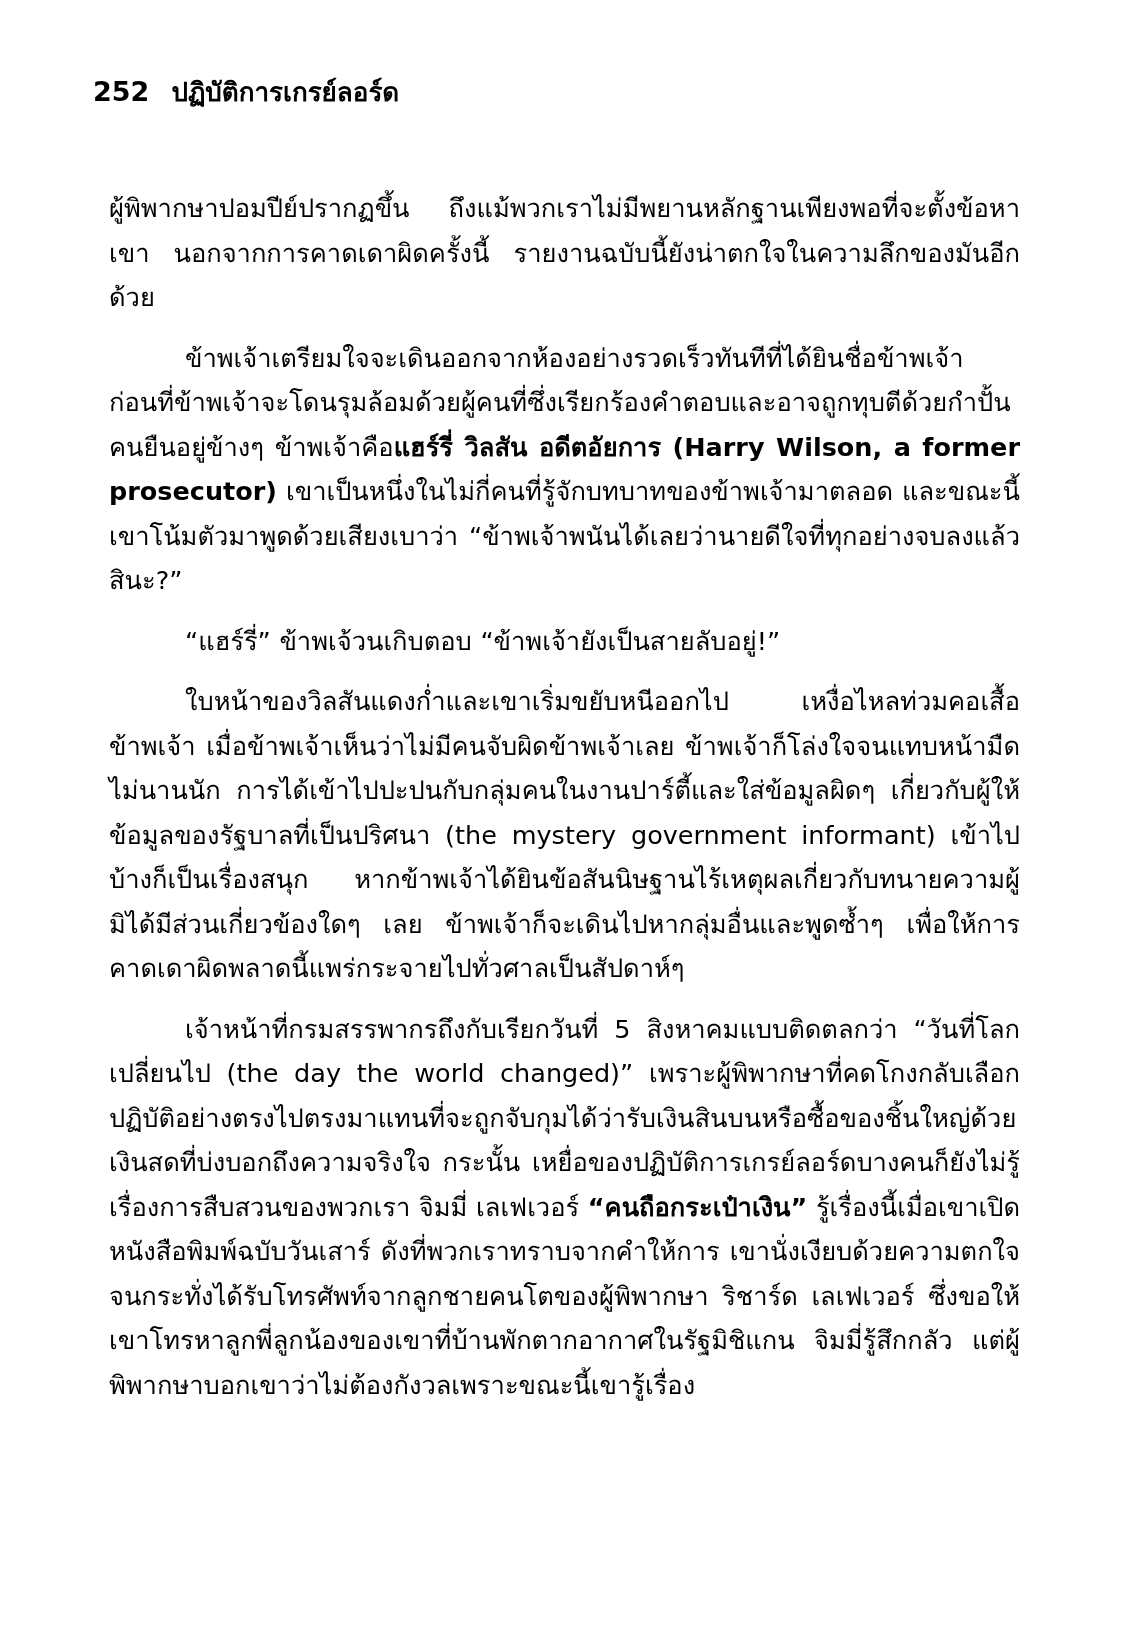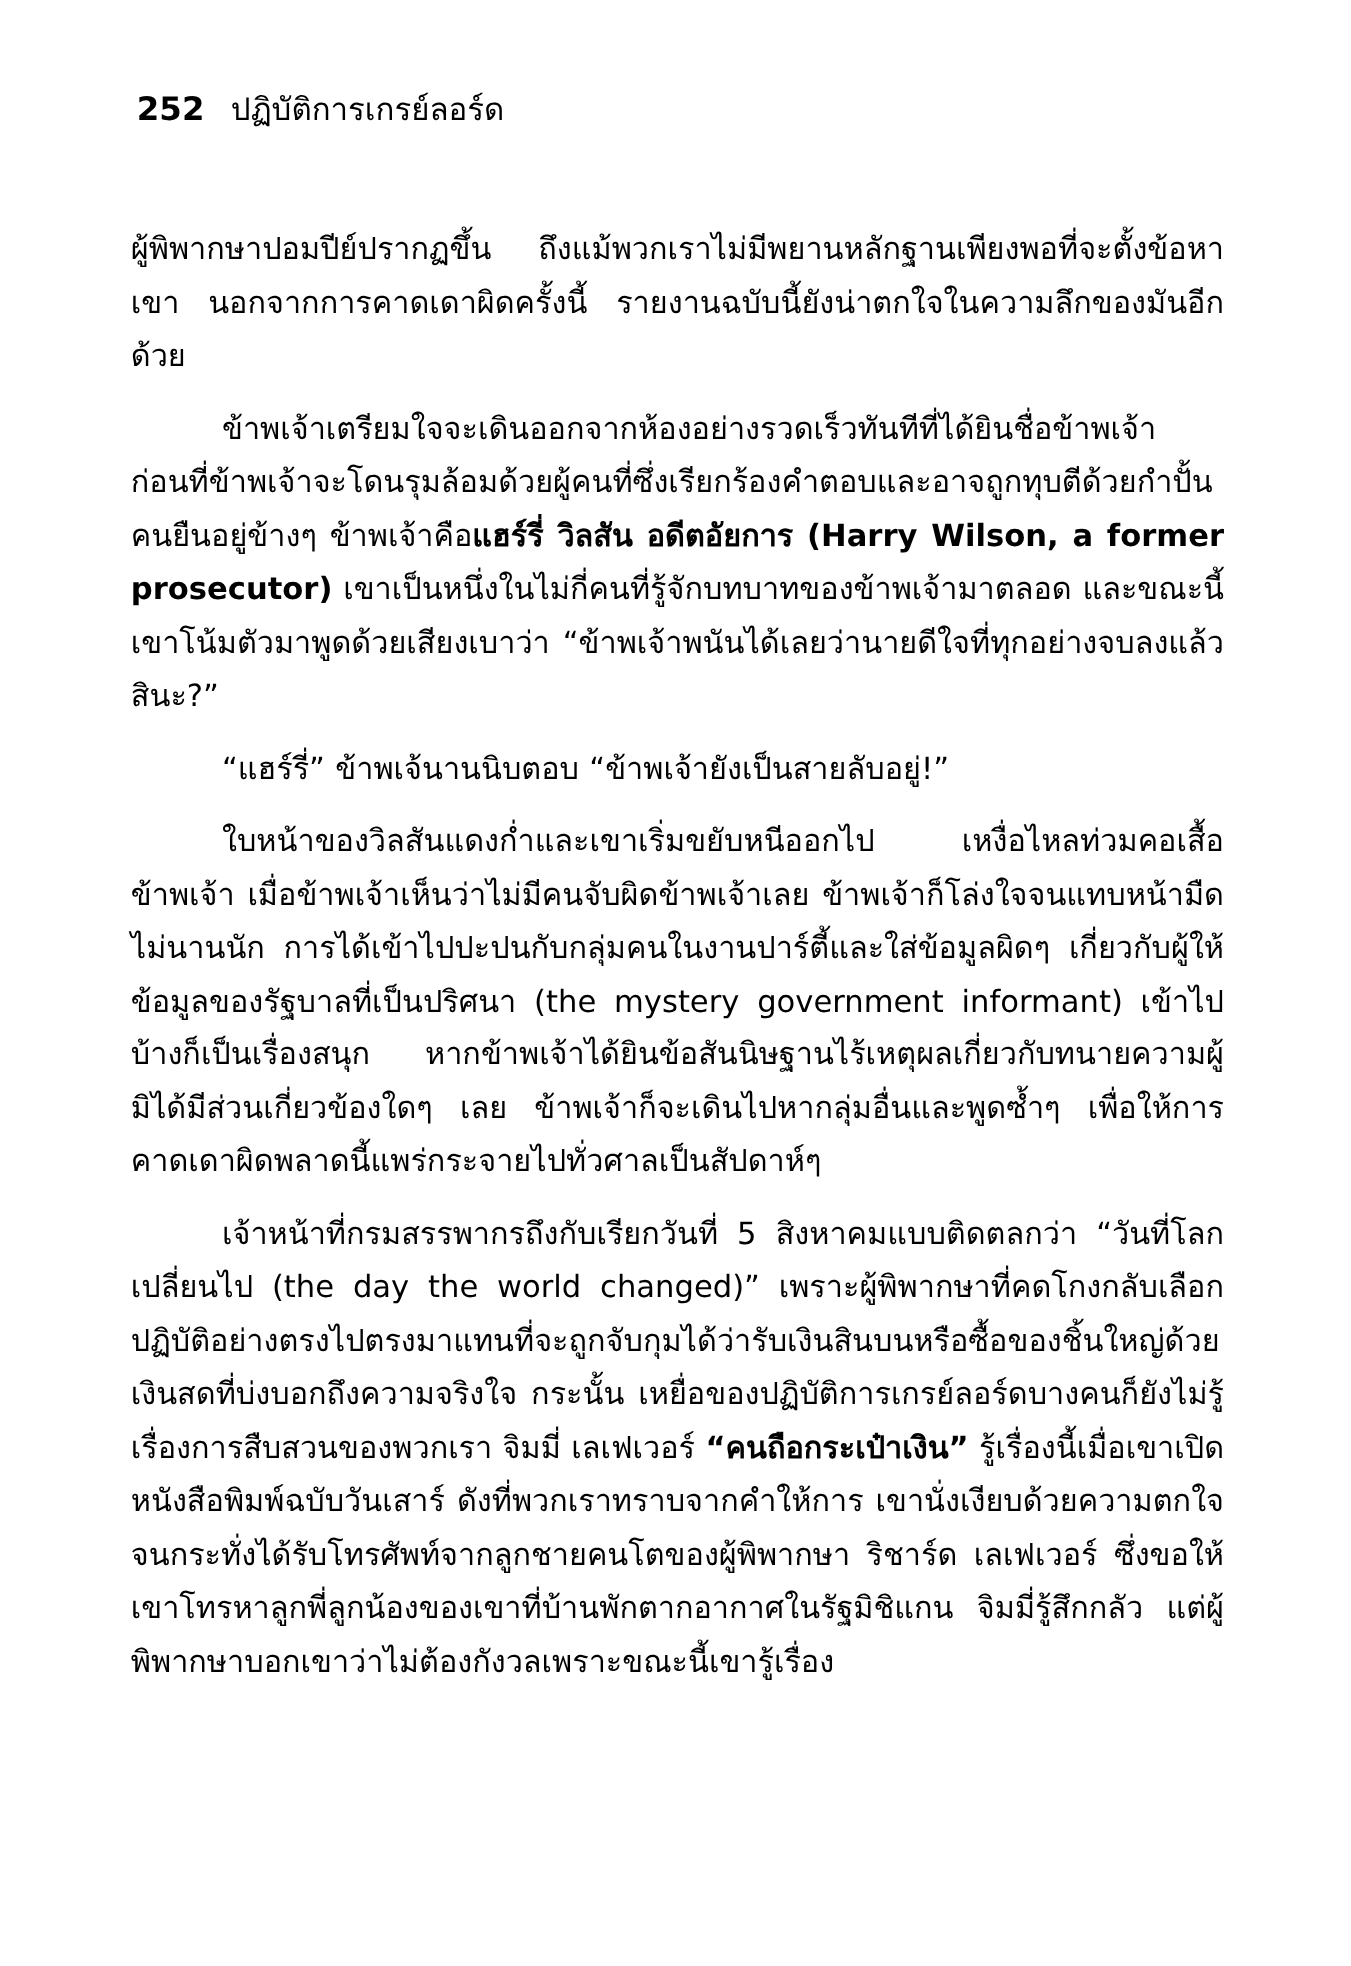--- a/index.html
+++ b/index.html
@@ -22,31 +22,30 @@
     height: 1638px;
     background: #ffffff;
   }
   .header {
     position: absolute;
     left: 93px;
     top: 78px;
     display: flex;
     align-items: flex-end;
     gap: 22px;
-    margin-left: 21px;
   }
   .page-number {
     font-size: 27px;
     font-weight: bold;
     letter-spacing: 0px;
     line-height: 1;
   }
   .running-title {
     font-size: 26px;
-    font-weight: normal;
+    font-weight: bold;
     line-height: 1;
   }
   .body-text {
     position: absolute;
     left: 93px;
     top: 170px;
     width: 943px;
     font-size: 25.5px;
     line-height: 44.5px;
     text-align: justify;
@@ -70,18 +69,18 @@
 <div class="page">
 
   <div class="header">
     <span class="page-number">252</span>
     <span class="running-title">ปฏิบัติการเกรย์ลอร์ด</span>
   </div>
 
   <div class="body-text" id="body-text">
       <p class="para"><span>ผู้พิพากษาปอมปีย์ปรากฏขึ้น ถึงแม้พวกเราไม่มีพยานหลักฐานเพียงพอที่จะตั้งข้อหาเขา นอกจากการคาดเดาผิดครั้งนี้ รายงานฉบับนี้ยังน่าตกใจในความลึกของมันอีกด้วย</span></p>
       <p class="para indented"><span>ข้าพเจ้าเตรียมใจจะเดินออกจากห้องอย่างรวดเร็วทันทีที่ได้ยินชื่อข้าพเจ้า ก่อนที่ข้าพเจ้าจะโดนรุมล้อมด้วยผู้คนที่ซึ่งเรียกร้องคำตอบและอาจถูกทุบตีด้วยกำปั้น คนยืนอยู่ข้างๆ ข้าพเจ้าคือ</span><span class="bold">แฮร์รี่ วิลสัน อดีตอัยการ (Harry Wilson, a former prosecutor)</span><span> เขาเป็นหนึ่งในไม่กี่คนที่รู้จักบทบาทของข้าพเจ้ามาตลอด และขณะนี้เขาโน้มตัวมาพูดด้วยเสียงเบาว่า “ข้าพเจ้าพนันได้เลยว่านายดีใจที่ทุกอย่างจบลงแล้วสินะ?”</span></p>
-      <p class="para indented"><span>“แฮร์รี่” ข้าพเจ้นานนิบตอบ “ข้าพเจ้ายังเป็นสายลับอยู่!”</span></p>
+      <p class="para indented"><span>“แฮร์รี่” ข้าพเจ้วนเกิบตอบ “ข้าพเจ้ายังเป็นสายลับอยู่!”</span></p>
       <p class="para indented"><span>ใบหน้าของวิลสันแดงก่ำและเขาเริ่มขยับหนีออกไป เหงื่อไหลท่วมคอเสื้อข้าพเจ้า เมื่อข้าพเจ้าเห็นว่าไม่มีคนจับผิดข้าพเจ้าเลย ข้าพเจ้าก็โล่งใจจนแทบหน้ามืด ไม่นานนัก การได้เข้าไปปะปนกับกลุ่มคนในงานปาร์ตี้และใส่ข้อมูลผิดๆ เกี่ยวกับผู้ให้ข้อมูลของรัฐบาลที่เป็นปริศนา (the mystery government informant) เข้าไปบ้างก็เป็นเรื่องสนุก หากข้าพเจ้าได้ยินข้อสันนิษฐานไร้เหตุผลเกี่ยวกับทนายความผู้มิได้มีส่วนเกี่ยวข้องใดๆ เลย ข้าพเจ้าก็จะเดินไปหากลุ่มอื่นและพูดซ้ำๆ เพื่อให้การคาดเดาผิดพลาดนี้แพร่กระจายไปทั่วศาลเป็นสัปดาห์ๆ</span></p>
       <p class="para indented"><span>เจ้าหน้าที่กรมสรรพากรถึงกับเรียกวันที่ 5 สิงหาคมแบบติดตลกว่า “วันที่โลกเปลี่ยนไป (the day the world changed)” เพราะผู้พิพากษาที่คดโกงกลับเลือกปฏิบัติอย่างตรงไปตรงมาแทนที่จะถูกจับกุมได้ว่ารับเงินสินบนหรือซื้อของชิ้นใหญ่ด้วยเงินสดที่บ่งบอกถึงความจริงใจ กระนั้น เหยื่อของปฏิบัติการเกรย์ลอร์ดบางคนก็ยังไม่รู้เรื่องการสืบสวนของพวกเรา จิมมี่ เลเฟเวอร์ </span><span class="bold">“คนถือกระเป๋าเงิน”</span><span> รู้เรื่องนี้เมื่อเขาเปิดหนังสือพิมพ์ฉบับวันเสาร์ ดังที่พวกเราทราบจากคำให้การ เขานั่งเงียบด้วยความตกใจจนกระทั่งได้รับโทรศัพท์จากลูกชายคนโตของผู้พิพากษา ริชาร์ด เลเฟเวอร์ ซึ่งขอให้เขาโทรหาลูกพี่ลูกน้องของเขาที่บ้านพักตากอากาศในรัฐมิชิแกน จิมมี่รู้สึกกลัว แต่ผู้พิพากษาบอกเขาว่าไม่ต้องกังวลเพราะขณะนี้เขารู้เรื่อง</span></p>
     </div>
 
 </div>
 
 </body></html>

